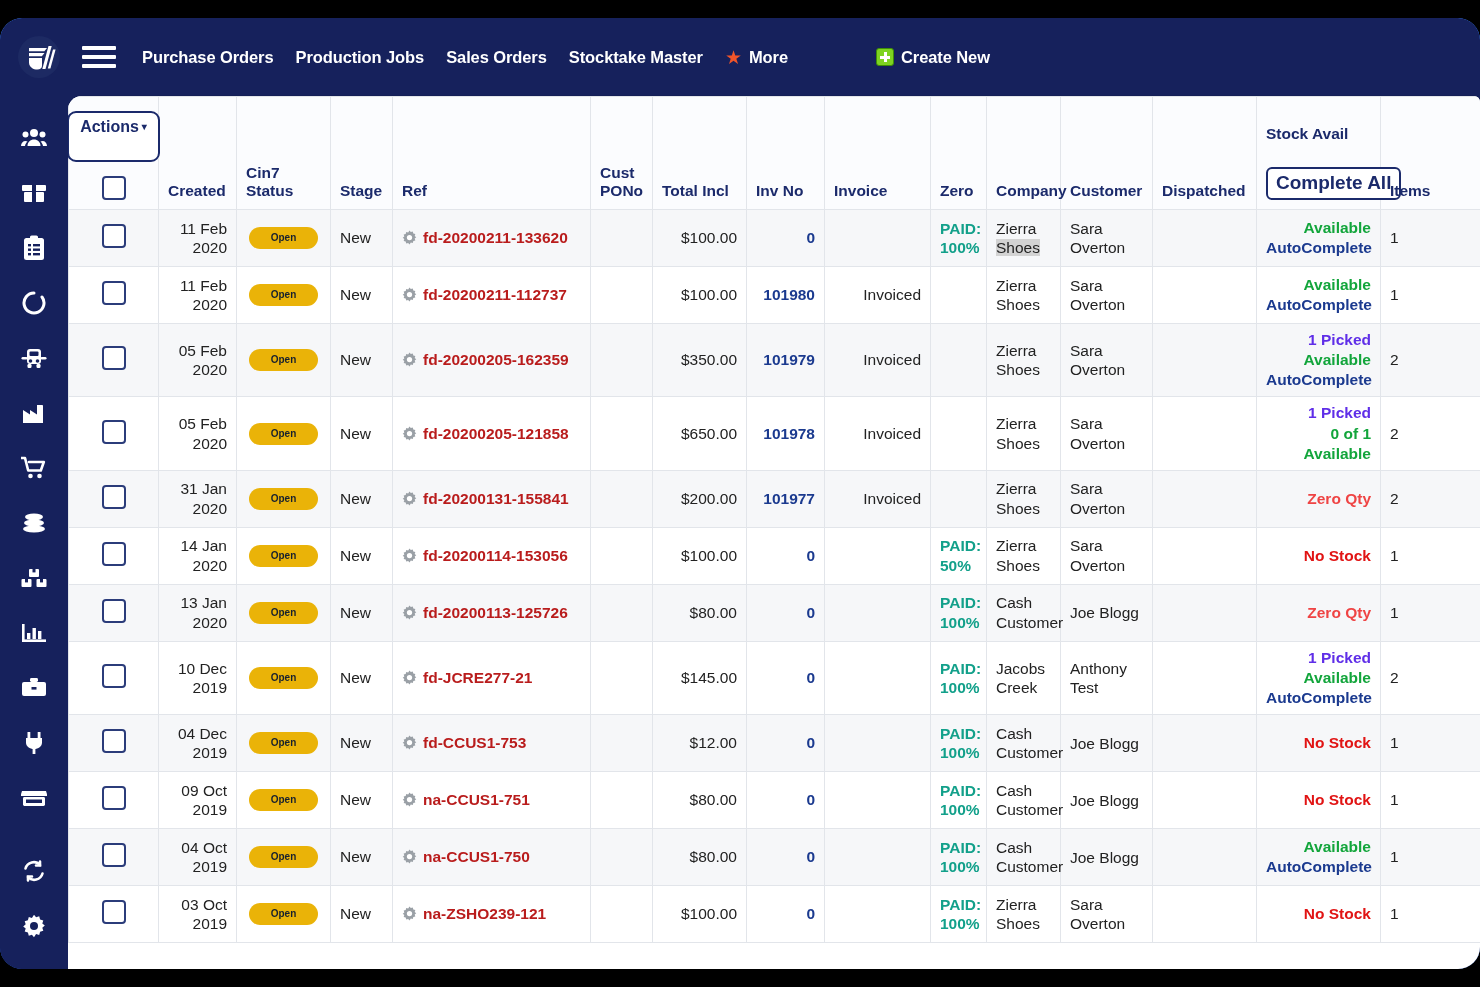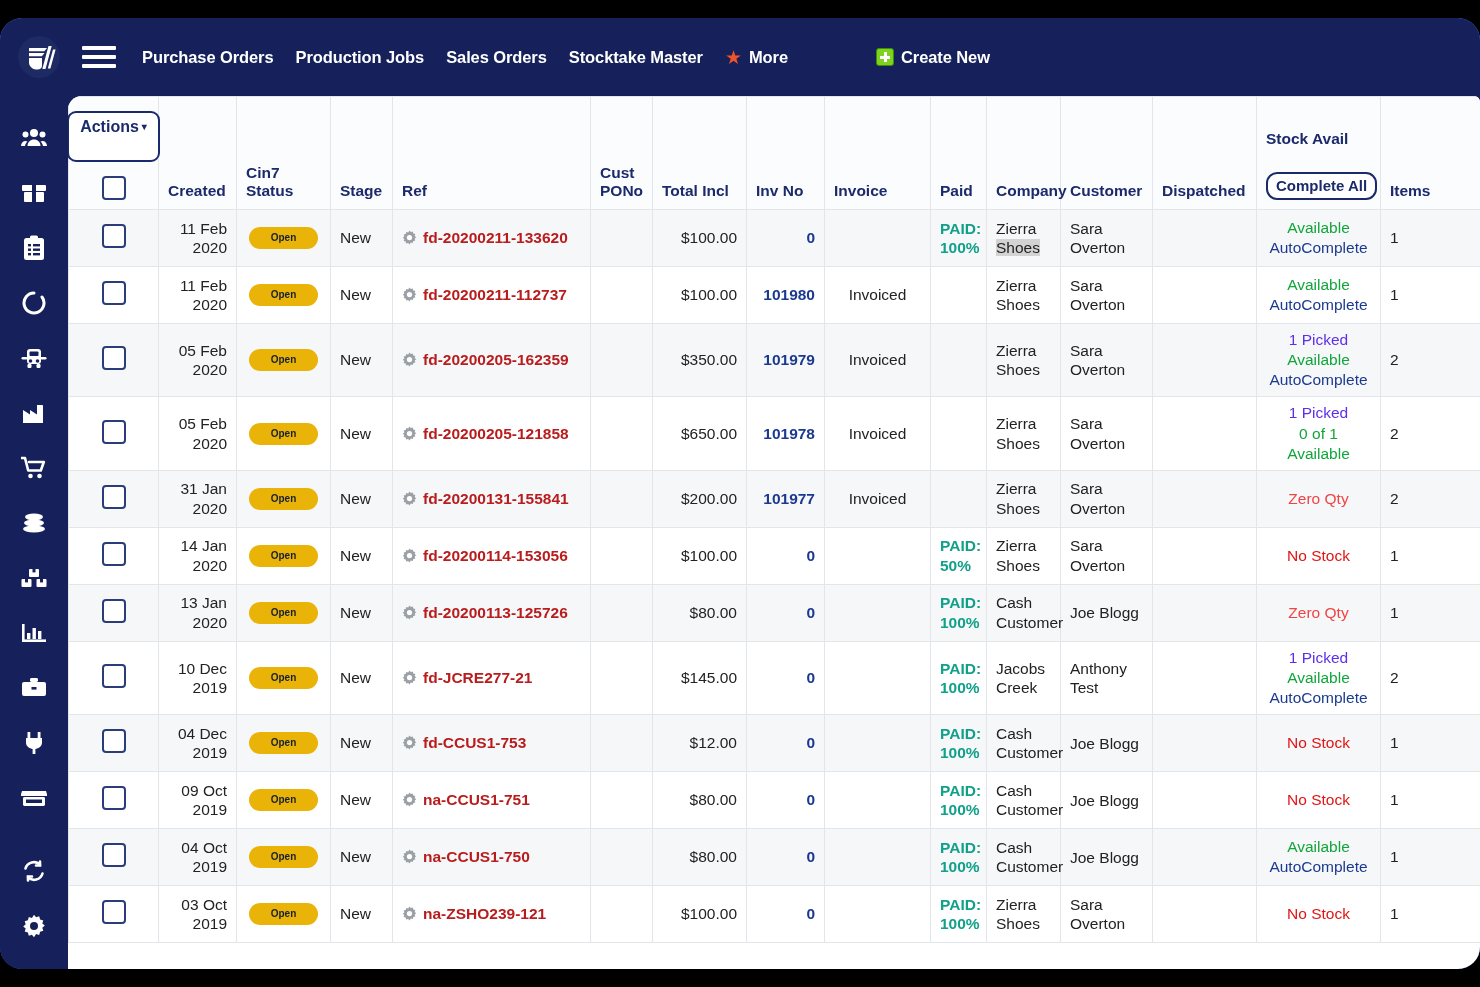--- a/index.html
+++ b/index.html
@@ -161,48 +161,48 @@
     display: inline-block;
     cursor: pointer;
   }
   .th-chk-wrap { display:flex; flex-direction:column; align-items:center; gap:14px; }
 
   .complete-all {
     display: inline-block;
     border: 2px solid #1b2a6b;
     color: #1b2a6b;
     background: #fff;
-    border-radius: 11px;
+    border-radius: 6px;
     padding: 3px 8px 4px 8px;
-    font-size: 15px;
+    font-size: 19px;
     font-weight: bold;
     cursor: pointer;
     white-space: nowrap;
   }
   .stockavail-head { display:flex; flex-direction:column; gap:24px; align-items:flex-start; }
   .stockavail-head .lbl { font-weight:bold; color:#1b2a6b; }
 
   tbody tr { height: 57px; }
   tbody tr.alt td { background: #f6f7f9; }
   tbody tr td { background: #ffffff; padding: 6px 9px; color: #222; }
 
   td.c-chk     { text-align: center; }
   td.c-created { text-align: right; color:#222; line-height:1.25; }
   td.c-status  { text-align: center; }
   td.c-stage   { text-align: left; }
   td.c-ref     { text-align: left; }
   td.c-pono    { }
   td.c-total   { text-align: right; }
   td.c-invno   { text-align: right; font-weight: bold; color: #1b3a8f; }
-  td.c-invoice { text-align: center; margin-top: 28px; }
+  td.c-invoice { text-align: right; margin-top: 28px; }
   td.c-paid    { text-align: left; color:#12a08a; font-weight:bold; line-height:1.25; }
   td.c-company { text-align: left; line-height:1.25; }
   td.c-customer{ text-align: left; line-height:1.25; }
   td.c-disp    { }
-  td.c-stock   { text-align: center; line-height:1.3; font-weight:normal; }
+  td.c-stock   { text-align: right; line-height:1.3; font-weight:bold; }
   td.c-items   { text-align: left; }
 
   .badge-open {
     display: inline-block;
     background: #eab308;
     color: #17202e;
     font-weight: bold;
     font-size: 10px;
     border-radius: 999px;
     padding: 5px 22px 6px 22px;
@@ -482,21 +482,21 @@
           </th>
           <th>Stage</th>
           <th>Ref</th>
           <th>
             <div>Cust</div>
             <div>PONo</div>
           </th>
           <th class="th-right">Total Incl</th>
           <th class="th-right">Inv No</th>
           <th>Invoice</th>
-          <th>Paid</th>
+          <th>Zero</th>
           <th>Company</th>
           <th>Customer</th>
           <th>Dispatched</th>
           <th>
             <div class="stockavail-head">
               <span class="lbl">Stock Avail</span>
               <span class="complete-all">Complete All</span>
             </div>
           </th>
           <th>Items</th>

